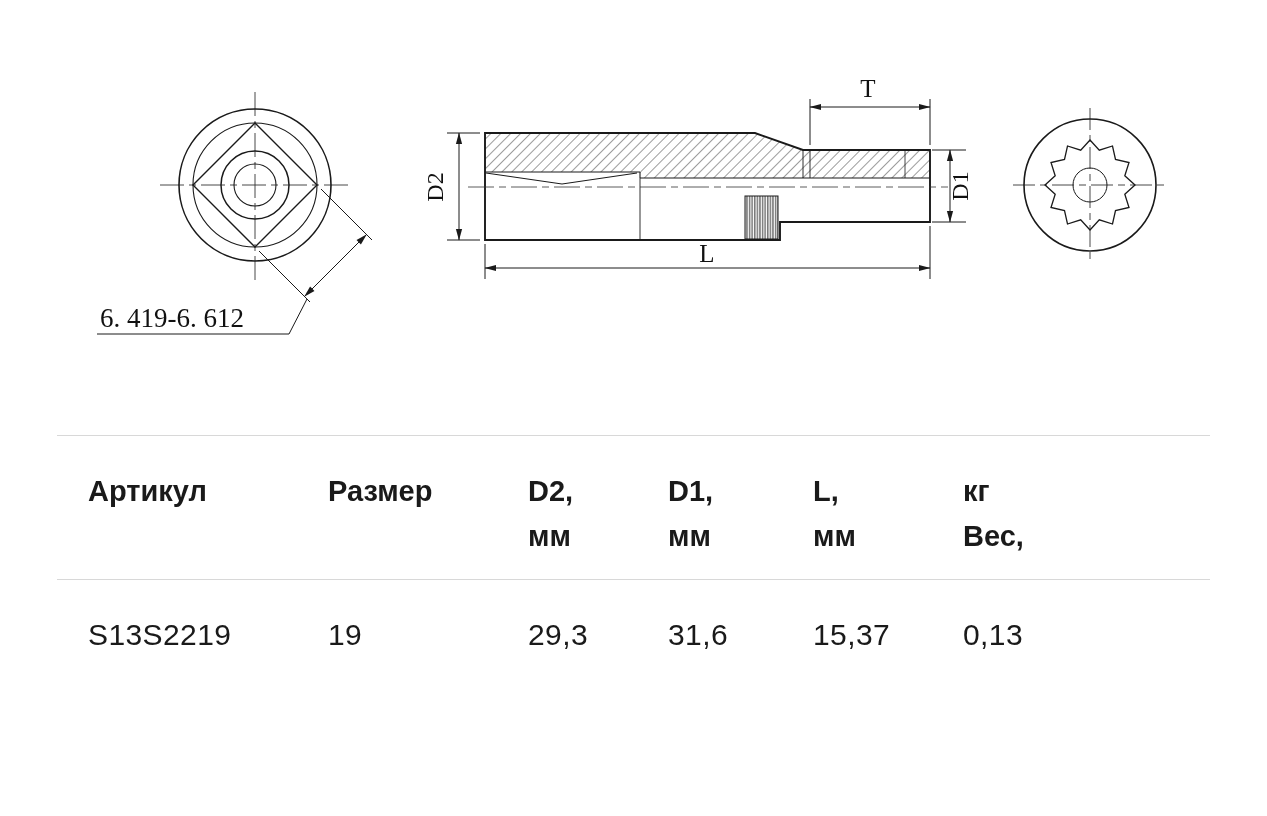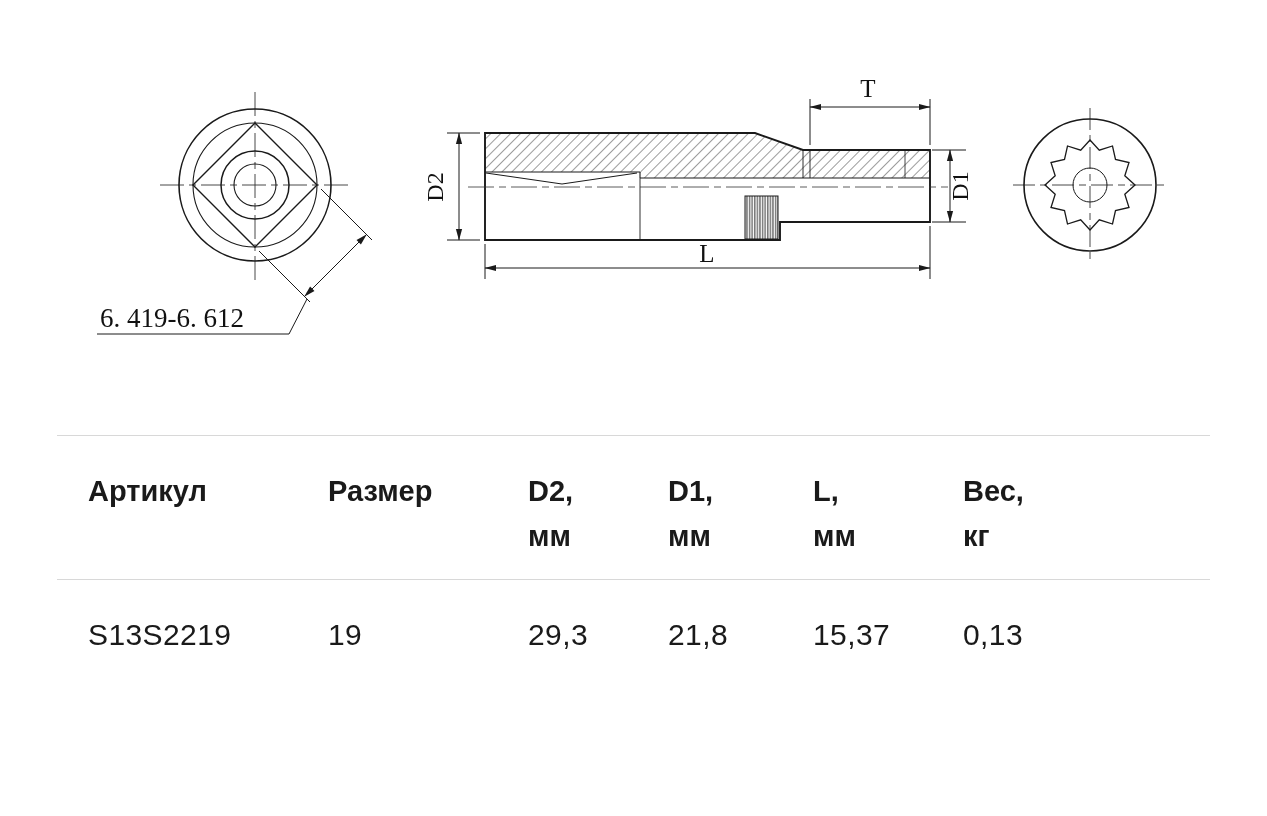--- a/index.html
+++ b/index.html
@@ -143,26 +143,26 @@
     </div>
     <div class="t-cell">
       <span>D1,</span>
       <span>мм</span>
     </div>
     <div class="t-cell">
       <span>L,</span>
       <span>мм</span>
     </div>
     <div class="t-cell">
+      <span>кг</span>
       <span>Вес,</span>
-      <span>кг</span>
     </div>
   </div>
 
   <div class="t-row t-data">
     <div class="t-cell">S13S2219</div>
     <div class="t-cell">19</div>
     <div class="t-cell">29,3</div>
-    <div class="t-cell">21,8</div>
+    <div class="t-cell">31,6</div>
     <div class="t-cell">15,37</div>
     <div class="t-cell">0,13</div>
   </div>
 </section>
 
 </body></html>

